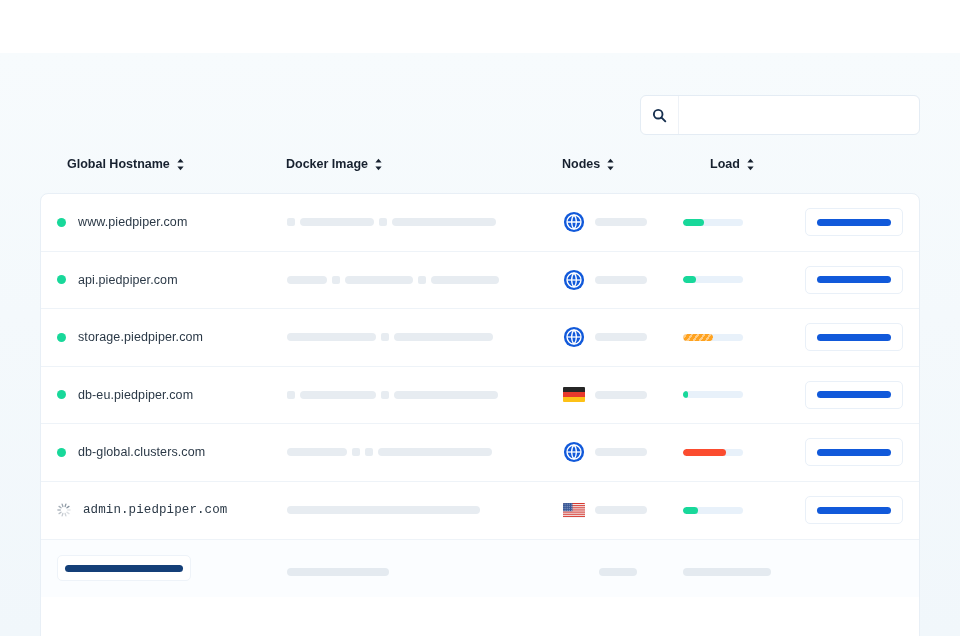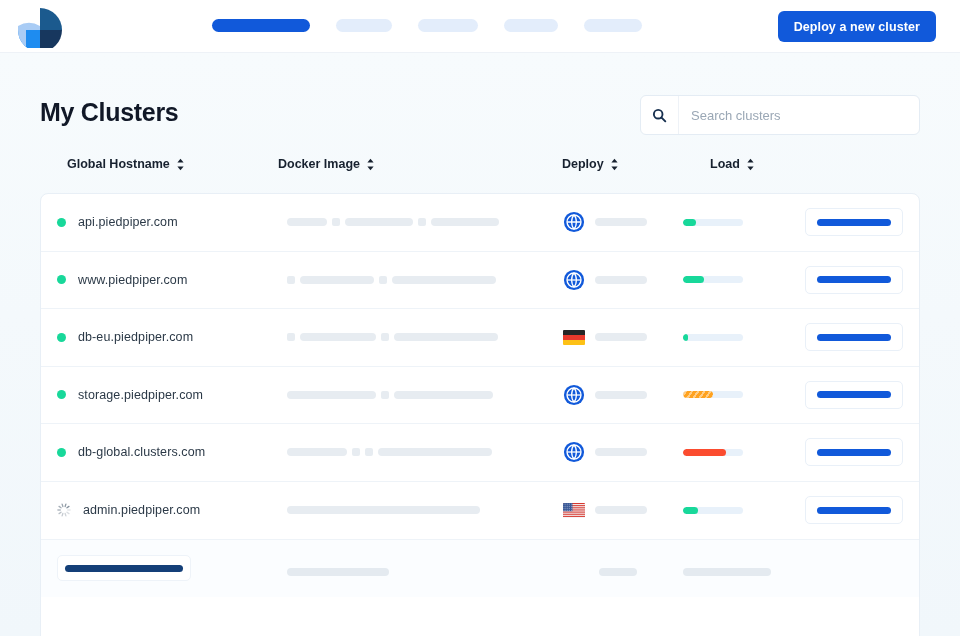--- a/index.html
+++ b/index.html
@@ -78,21 +78,21 @@
     position: absolute; left: 40px; top: 140px;
     width: 880px; height: 457px;
     background: #ffffff; border: 1px solid #e8eff6; border-radius: 8px;
     overflow: hidden;
   }
   .row {
     position: relative; height: 57.5px;
     border-bottom: 1px solid #eef3f8;
     display: flex; align-items: center;
   }
-  .row:last-child { border-bottom: none; }
+  .row:last-child { border-bottom: none; font-family: Liberation Mono, monospace; }
 
   .cell-host { position: absolute; left: 16px; display: flex; align-items: center; gap: 12px; }
   .dot { width: 9px; height: 9px; border-radius: 50%; background: #18d89a; flex: none; }
   .host-name { font-size: 12.5px; color: #2b3947; letter-spacing: .1px; white-space: nowrap; }
 
   .spinner { width: 14px; height: 14px; flex: none; }
 
   .cell-docker { position: absolute; left: 246px; display: flex; align-items: center; gap: 5px; }
   .sk { height: 8px; border-radius: 4px; background: #e7ecf1; }
   .sk-sq { width: 8px; height: 8px; border-radius: 2px; background: #e7ecf1; }
@@ -131,181 +131,125 @@
     display: flex; align-items: center; justify-content: center; cursor: pointer;
   }
   .footer-btn .sk { background: #143f78; height: 7px; width: 118px; }
   .f-sk { position: absolute; height: 8px; border-radius: 4px; background: #e4eaf0; }
 </style>
 </head>
 <body>
 
 <div class="page">
 
-  <div class="header">
-
-    <div class="logo-wrap">
-      <svg width="52" height="44" viewBox="0 0 52 44">
-        <path d="M26,4 A22,22 0 0 1 48,26 L26,26 Z" fill="#1b5a8e"></path>
-        <path d="M26,26 L48,26 A22,22 0 0 1 26,48 Z" fill="#17375e"></path>
-        <path d="M4,26 A22,22 0 0 0 26,48 L26,26 Z" fill="#1e8cf0"></path>
-        <path d="M4,26 L26,26 L26,22 A22,22 0 0 0 4,22 Z" fill="#a9ccf5"></path>
-        <path d="M4,22 L26,22 L26,26 L4,26 Z" fill="#a9ccf5"></path>
-        <path d="M4,26 A22,22 0 0 0 12,43 L12,26 Z" fill="#a9ccf5"></path>
-        <circle cx="26" cy="26" r="0" fill="none"></circle>
-      </svg>
-    </div>
-
-    <div class="nav">
-      <div class="nav-pill active" style="width:98px"></div>
-      <div class="nav-pill" style="width:56px"></div>
-      <div class="nav-pill" style="width:60px"></div>
-      <div class="nav-pill" style="width:54px"></div>
-      <div class="nav-pill" style="width:58px"></div>
-    </div>
-
-    <button class="deploy-btn">Deploy a new cluster</button>
-  </div>
 
   <div class="body-area">
 
-    <div class="page-title">My Clusters</div>
 
     <div class="search-box">
       <div class="search-icon-cell">
         <svg width="15" height="15" viewBox="0 0 16 16">
           <circle cx="6.6" cy="6.6" r="4.6" fill="none" stroke="#17304f" stroke-width="2"></circle>
           <line x1="10.2" y1="10.2" x2="14.2" y2="14.2" stroke="#17304f" stroke-width="2" stroke-linecap="round"></line>
         </svg>
       </div>
-      <input class="search-input" type="text" placeholder="Search clusters" style="">
     </div>
 
     <div class="col-headers">
 
       <div class="col-head" style="left:67px">
         <span>Global Hostname</span>
         <svg class="sort-ico" width="9" height="13" viewBox="0 0 9 13">
           <path d="M4.5 0.8 L7.6 4.4 L1.4 4.4 Z" fill="#17212f"></path>
           <path d="M4.5 12.2 L1.4 8.6 L7.6 8.6 Z" fill="#17212f"></path>
         </svg>
       </div>
 
-      <div class="col-head" style="left:278px">
+      <div class="col-head" style="left:286px">
         <span>Docker Image</span>
         <svg class="sort-ico" width="9" height="13" viewBox="0 0 9 13">
           <path d="M4.5 0.8 L7.6 4.4 L1.4 4.4 Z" fill="#17212f"></path>
           <path d="M4.5 12.2 L1.4 8.6 L7.6 8.6 Z" fill="#17212f"></path>
         </svg>
       </div>
 
       <div class="col-head" style="left:562px">
-        <span>Deploy</span>
+        <span>Nodes</span>
         <svg class="sort-ico" width="9" height="13" viewBox="0 0 9 13">
           <path d="M4.5 0.8 L7.6 4.4 L1.4 4.4 Z" fill="#17212f"></path>
           <path d="M4.5 12.2 L1.4 8.6 L7.6 8.6 Z" fill="#17212f"></path>
         </svg>
       </div>
 
       <div class="col-head" style="left:710px">
         <span>Load</span>
         <svg class="sort-ico" width="9" height="13" viewBox="0 0 9 13">
           <path d="M4.5 0.8 L7.6 4.4 L1.4 4.4 Z" fill="#17212f"></path>
           <path d="M4.5 12.2 L1.4 8.6 L7.6 8.6 Z" fill="#17212f"></path>
         </svg>
       </div>
     </div>
 
     <div class="table-card">
       <div id="rows-host">
           <div class="row">
             <div class="cell-host">
               <div class="dot"></div>
-              <span class="host-name">api.piedpiper.com</span>
-            </div>
-            <div class="cell-docker">
-              <div class="sk" style="width:40px"></div>
-              <div class="sk-sq"></div>
-              <div class="sk" style="width:68px"></div>
-              <div class="sk-sq"></div>
-              <div class="sk" style="width:68px"></div>
+              <span class="host-name">www.piedpiper.com</span>
+            </div>
+            <div class="cell-docker">
+              <div class="sk-sq"></div>
+              <div class="sk" style="width:74px"></div>
+              <div class="sk-sq"></div>
+              <div class="sk" style="width:104px"></div>
             </div>
             <div class="cell-nodes">
               <svg class="node-ico" viewBox="0 0 24 24">
                 <circle cx="12" cy="12" r="11" fill="#1159da"></circle>
                 <circle cx="12" cy="12" r="7.6" fill="none" stroke="#ffffff" stroke-width="1.5"></circle>
                 <path d="M12 4.4 C8.6 7.6 8.6 16.4 12 19.6 C15.4 16.4 15.4 7.6 12 4.4 Z" fill="none" stroke="#ffffff" stroke-width="1.4"></path>
                 <line x1="4.6" y1="12" x2="19.4" y2="12" stroke="#ffffff" stroke-width="1.4"></line>
               </svg>
               <div class="sk" style="width:52px"></div>
             </div>
             <div class="cell-load">
               <div class="load-track">
-                <div class="load-fill" style="width:22%;background-color:#18d89a"></div>
+                <div class="load-fill" style="width:35%;background-color:#18d89a"></div>
               </div>
             </div>
             <div class="cell-action">
               <div class="row-btn">
                 <div class="sk"></div>
               </div>
             </div>
           </div>
           <div class="row">
             <div class="cell-host">
               <div class="dot"></div>
-              <span class="host-name">www.piedpiper.com</span>
-            </div>
-            <div class="cell-docker">
-              <div class="sk-sq"></div>
-              <div class="sk" style="width:74px"></div>
-              <div class="sk-sq"></div>
-              <div class="sk" style="width:104px"></div>
+              <span class="host-name">api.piedpiper.com</span>
+            </div>
+            <div class="cell-docker">
+              <div class="sk" style="width:40px"></div>
+              <div class="sk-sq"></div>
+              <div class="sk" style="width:68px"></div>
+              <div class="sk-sq"></div>
+              <div class="sk" style="width:68px"></div>
             </div>
             <div class="cell-nodes">
               <svg class="node-ico" viewBox="0 0 24 24">
                 <circle cx="12" cy="12" r="11" fill="#1159da"></circle>
                 <circle cx="12" cy="12" r="7.6" fill="none" stroke="#ffffff" stroke-width="1.5"></circle>
                 <path d="M12 4.4 C8.6 7.6 8.6 16.4 12 19.6 C15.4 16.4 15.4 7.6 12 4.4 Z" fill="none" stroke="#ffffff" stroke-width="1.4"></path>
                 <line x1="4.6" y1="12" x2="19.4" y2="12" stroke="#ffffff" stroke-width="1.4"></line>
               </svg>
               <div class="sk" style="width:52px"></div>
             </div>
             <div class="cell-load">
               <div class="load-track">
-                <div class="load-fill" style="width:35%;background-color:#18d89a"></div>
-              </div>
-            </div>
-            <div class="cell-action">
-              <div class="row-btn">
-                <div class="sk"></div>
-              </div>
-            </div>
-          </div>
-          <div class="row">
-            <div class="cell-host">
-              <div class="dot"></div>
-              <span class="host-name">db-eu.piedpiper.com</span>
-            </div>
-            <div class="cell-docker">
-              <div class="sk-sq"></div>
-              <div class="sk" style="width:76px"></div>
-              <div class="sk-sq"></div>
-              <div class="sk" style="width:104px"></div>
-            </div>
-            <div class="cell-nodes">
-              <svg class="flag" viewBox="0 0 22 15">
-                <rect width="22" height="5" y="0" fill="#262626"></rect>
-                <rect width="22" height="5" y="5" fill="#e8392c"></rect>
-                <rect width="22" height="5" y="10" fill="#fdc116"></rect>
-              </svg>
-              <div class="sk" style="width:52px"></div>
-            </div>
-            <div class="cell-load">
-              <div class="load-track">
-                <div class="load-fill" style="width:8%;background-color:#18d89a"></div>
+                <div class="load-fill" style="width:22%;background-color:#18d89a"></div>
               </div>
             </div>
             <div class="cell-action">
               <div class="row-btn">
                 <div class="sk"></div>
               </div>
             </div>
           </div>
           <div class="row">
             <div class="cell-host">
@@ -322,20 +266,50 @@
                 <circle cx="12" cy="12" r="11" fill="#1159da"></circle>
                 <circle cx="12" cy="12" r="7.6" fill="none" stroke="#ffffff" stroke-width="1.5"></circle>
                 <path d="M12 4.4 C8.6 7.6 8.6 16.4 12 19.6 C15.4 16.4 15.4 7.6 12 4.4 Z" fill="none" stroke="#ffffff" stroke-width="1.4"></path>
                 <line x1="4.6" y1="12" x2="19.4" y2="12" stroke="#ffffff" stroke-width="1.4"></line>
               </svg>
               <div class="sk" style="width:52px"></div>
             </div>
             <div class="cell-load">
               <div class="load-track">
                 <div class="load-fill striped" style="width:50%;background-color:#ffa21f"></div>
+              </div>
+            </div>
+            <div class="cell-action">
+              <div class="row-btn">
+                <div class="sk"></div>
+              </div>
+            </div>
+          </div>
+          <div class="row">
+            <div class="cell-host">
+              <div class="dot"></div>
+              <span class="host-name">db-eu.piedpiper.com</span>
+            </div>
+            <div class="cell-docker">
+              <div class="sk-sq"></div>
+              <div class="sk" style="width:76px"></div>
+              <div class="sk-sq"></div>
+              <div class="sk" style="width:104px"></div>
+            </div>
+            <div class="cell-nodes">
+              <svg class="flag" viewBox="0 0 22 15">
+                <rect width="22" height="5" y="0" fill="#262626"></rect>
+                <rect width="22" height="5" y="5" fill="#e8392c"></rect>
+                <rect width="22" height="5" y="10" fill="#fdc116"></rect>
+              </svg>
+              <div class="sk" style="width:52px"></div>
+            </div>
+            <div class="cell-load">
+              <div class="load-track">
+                <div class="load-fill" style="width:8%;background-color:#18d89a"></div>
               </div>
             </div>
             <div class="cell-action">
               <div class="row-btn">
                 <div class="sk"></div>
               </div>
             </div>
           </div>
           <div class="row">
             <div class="cell-host">

